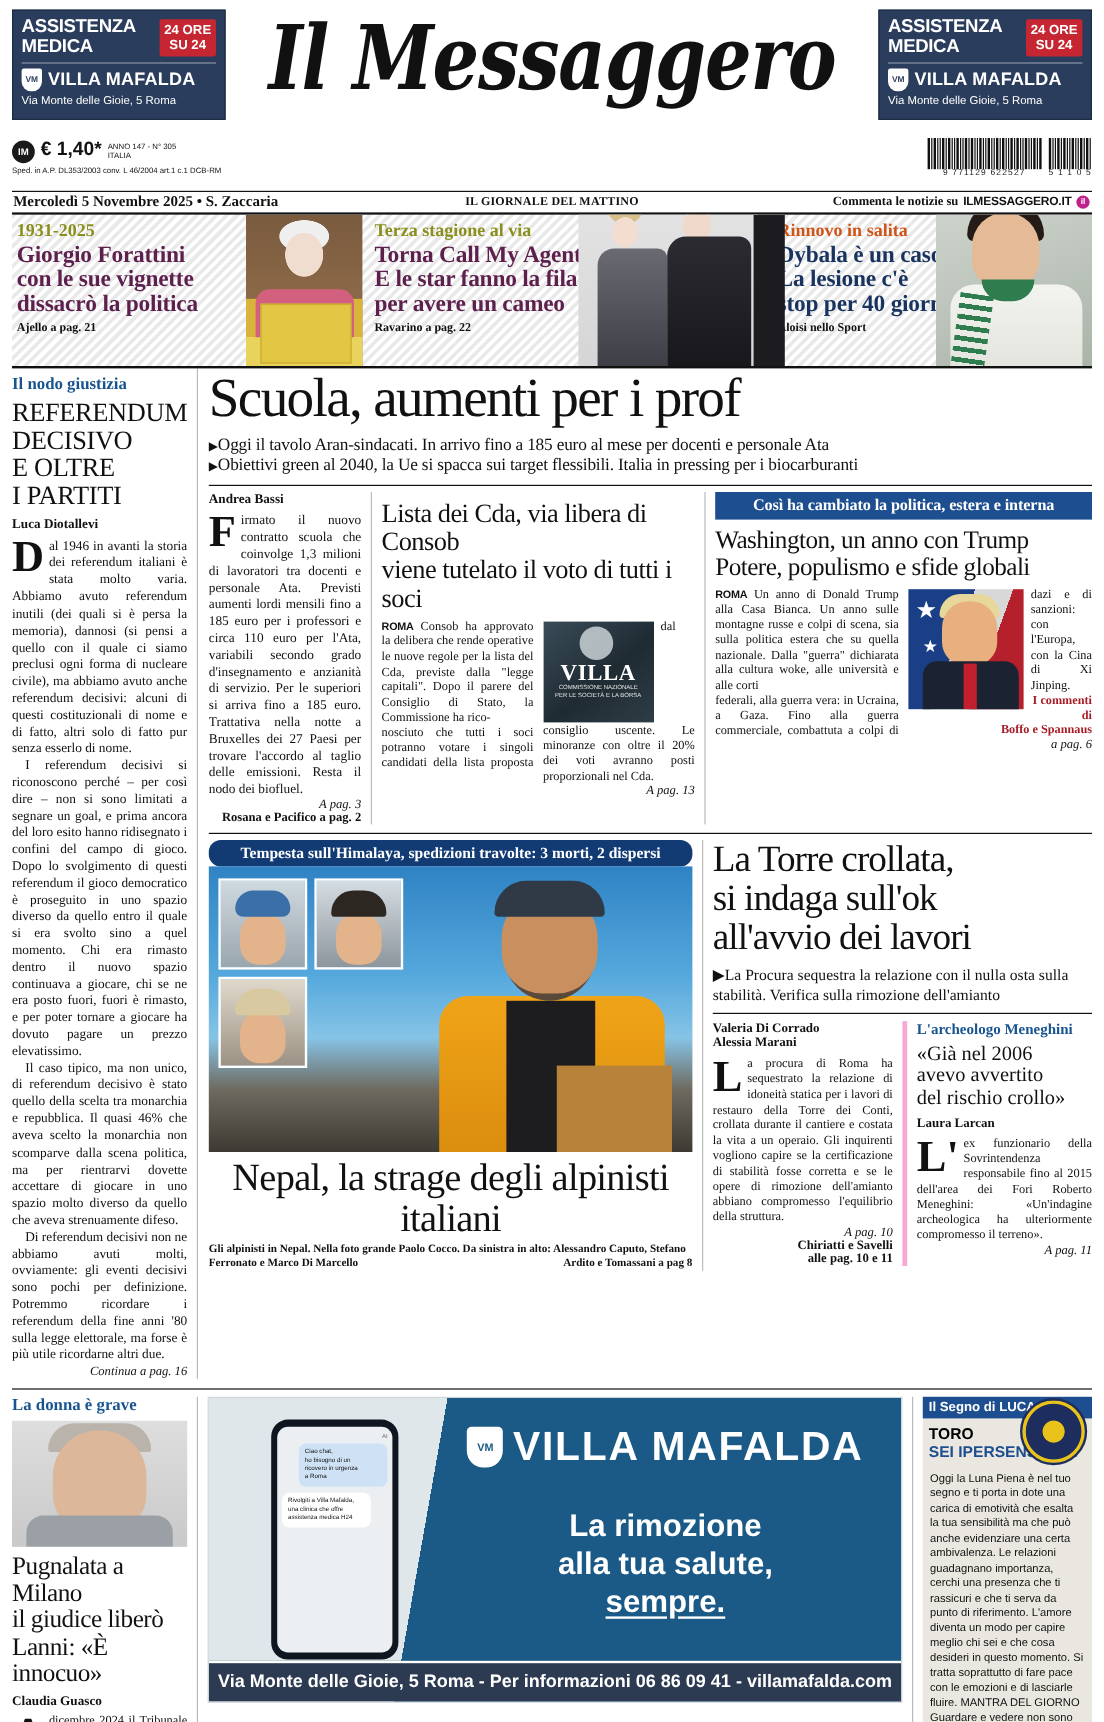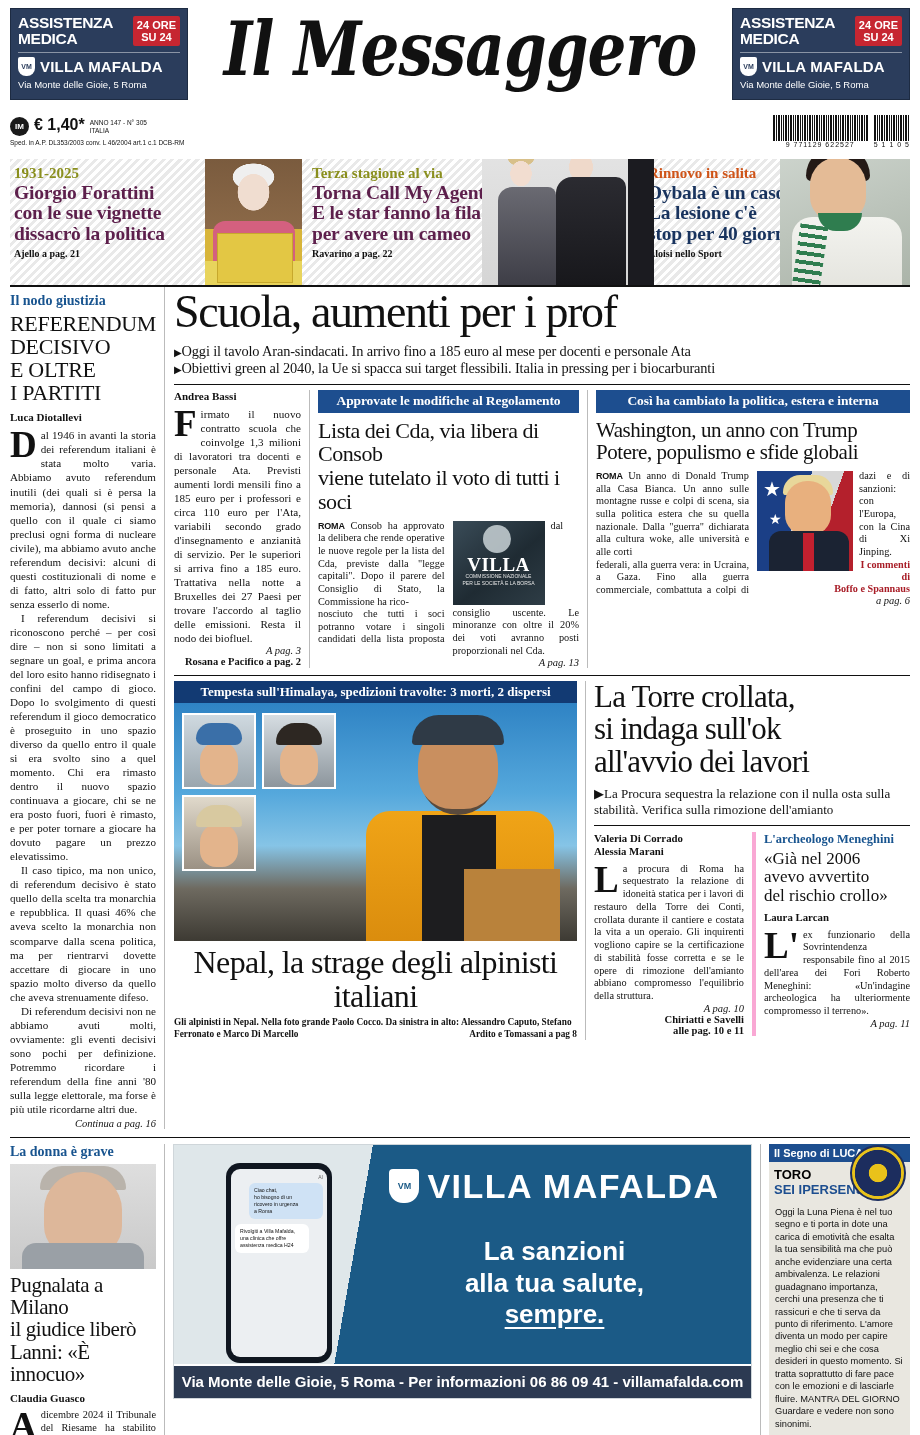--- a/index.html
+++ b/index.html
@@ -15,21 +15,21 @@
 
   
   .masthead { position: relative; height: 115px; padding: 8px 10px 0 10px; }
   .ad-box {
     position: absolute; top: 8px; width: 178px; height: 92px;
     background: #2b3d5c; border: 1px solid #1d2b42; color: #fff;
     padding: 6px 7px 5px 7px;
   }
   .ad-box.left { left: 10px; }
   .ad-box.right { right: 10px; }
-  .ad-row1 { display: flex; align-items: center; gap: 4px; }
+  .ad-row1 { display: flex; align-items: flex-end; gap: 4px; }
   .ad-assist { font-family: "Liberation Sans", sans-serif; font-weight: bold;
     font-size: 15.5px; line-height: 1.03; letter-spacing: -0.3px; flex: 1; }
   .ad-24 {
     background: #c62631; color: #fff; font-family: "Liberation Sans", sans-serif;
     font-weight: bold; font-size: 11px; line-height: 1.12; text-align: center;
     padding: 3px 4px; border-radius: 2px; white-space: nowrap;
   }
   .ad-sep { height: 1px; background: rgba(255,255,255,.45); margin: 5px 0 4px 0; }
   .ad-row2 { display: flex; align-items: center; gap: 5px; }
   .ad-crest {
@@ -228,21 +228,21 @@
   .trump-img .tie { position: absolute; left: 46px; top: 62px; width: 11px; height: 38px;
     background: #c3202f; }
   .red-comment { color: #a81c26; font-weight: bold; font-size: 10.2px; text-align: right; line-height: 1.2; }
 
   
   .row-4 { display: flex; margin-top: 7px; border-top: 1px solid #111; padding-top: 5px; }
   .cell-nepal { flex: 0 0 412px; border-right: 1px solid #bbb; padding-right: 8px; }
   .cell-torre { flex: 1; padding-left: 8px; }
 
   .nepal-bar { background: #123a73; color: #fff; font-weight: bold; font-size: 13px;
-    text-align: center; padding: 3px 4px; }
+    text-align: center; padding: 3px 4px; border-radius: 10px; }
   .nepal-photo {
     height: 238px; position: relative; overflow: hidden;
     background: linear-gradient(180deg, #2f83c4 0%, #55a8dc 38%, #86c4e6 60%, #6e6a60 78%, #3d3a33 100%);
   }
   .np-thumb { position: absolute; width: 74px; height: 76px; border: 2px solid #fff; overflow: hidden; }
   .np-thumb.a { left: 8px; top: 10px; background: linear-gradient(#cfd9e0,#9aa6ae); }
   .np-thumb.b { left: 88px; top: 10px; background: linear-gradient(#d6dde2,#8d969d); }
   .np-thumb.c { left: 8px; top: 92px; background: linear-gradient(#e0d9cb,#9b9184); }
   .np-thumb .f { position: absolute; left: 50%; top: 26px; transform: translateX(-50%);
     width: 38px; height: 44px; background: #e3b48c; border-radius: 19px 19px 16px 16px; }
@@ -460,20 +460,29 @@
               <i></i>
               <i class="w"></i>
               <i></i>
           </div>
           <div class="bc-num">5 1 1 0 5</div>
         </div>
       </div>
     </div>
   </div>
 
+  <div class="dateline">
+    <div class="date">Mercoledì 5 Novembre 2025 • S. Zaccaria</div>
+    <div class="mid">IL GIORNALE DEL MATTINO</div>
+    <div class="right">
+      <span>Commenta le notizie su</span>
+      <b>ILMESSAGGERO.IT</b>
+      <span class="ilm-dot">il</span>
+    </div>
+  </div>
 
   <div class="teasers">
     <div class="teaser t1">
       <div class="kick">1931-2025</div>
       <div class="ttl" style="white-space:pre-line">Giorgio Forattini
 con le sue vignette
 dissacrò la politica</div>
       <div class="by">Ajello a pag. 21</div>
       <div class="photo ph-forattini">
           <div class="pink"></div>
@@ -540,21 +549,20 @@
         <div class="cell-bassi">
           <div class="byline" style="margin-top:0">Andrea Bassi</div>
           <div class="body">
             <p class="first dropcap">Firmato il nuovo contratto scuola che coinvolge 1,3 milioni di lavoratori tra docenti e personale Ata. Previsti aumenti lordi mensili fino a 185 euro per i professori e circa 110 euro per l'Ata, variabili secondo grado d'insegnamento e anzianità di servizio. Per le superiori si arriva fino a 185 euro. Trattativa nella notte a Bruxelles dei 27 Paesi per trovare l'accordo al taglio delle emissioni. Resta il nodo dei biofluel.</p>
           </div>
           <div class="a-pag">A pag. 3</div>
           <div class="a-pag"><b>Rosana e Pacifico a pag. 2</b></div>
         </div>
 
         <div class="cell-consob">
-          <div class="bluebar">Approvate le modifiche al Regolamento</div>
           <div class="boxtitle" style="white-space:pre-line">Lista dei Cda, via libera di Consob
 viene tutelato il voto di tutti i soci</div>
           <div class="cols2">
             <p><span class="roma">ROMA</span> <span>Consob ha approvato la delibera che rende operative le nuove regole per la lista del Cda, previste dalla "legge capitali". Dopo il parere del Consiglio di Stato, la Commissione ha rico-</span></p>
             <div class="consob-img inline-img">
               <span>VILLA</span>
               <em style="white-space:pre-line">COMMISSIONE NAZIONALE
 PER LE SOCIETÀ E LA BORSA</em>
             </div>
             <p>nosciuto che tutti i soci potranno votare i singoli candidati della lista proposta dal consiglio uscente. Le minoranze con oltre il 20% dei voti avranno posti proporzionali nel Cda.</p>
@@ -684,21 +692,21 @@
 una clinica che offre
 assistenza medica H24</div>
           </div>
         </div>
         <div class="ad-right">
           <div class="ad-logo-row">
             <div class="ad-crest-big">VM</div>
             <div class="ad-vm-big">VILLA MAFALDA</div>
           </div>
           <div class="ad-claim">
-            <div>La sanzioni</div>
+            <div>La rimozione</div>
             <div>alla tua salute,</div>
             <div><u>sempre.</u></div>
           </div>
         </div>
         <div class="ad-foot">Via Monte delle Gioie, 5 Roma - Per informazioni 06 86 09 41 - villamafalda.com</div>
       </div>
     </div>
 
     <div class="b-right">
       <div class="horo">

